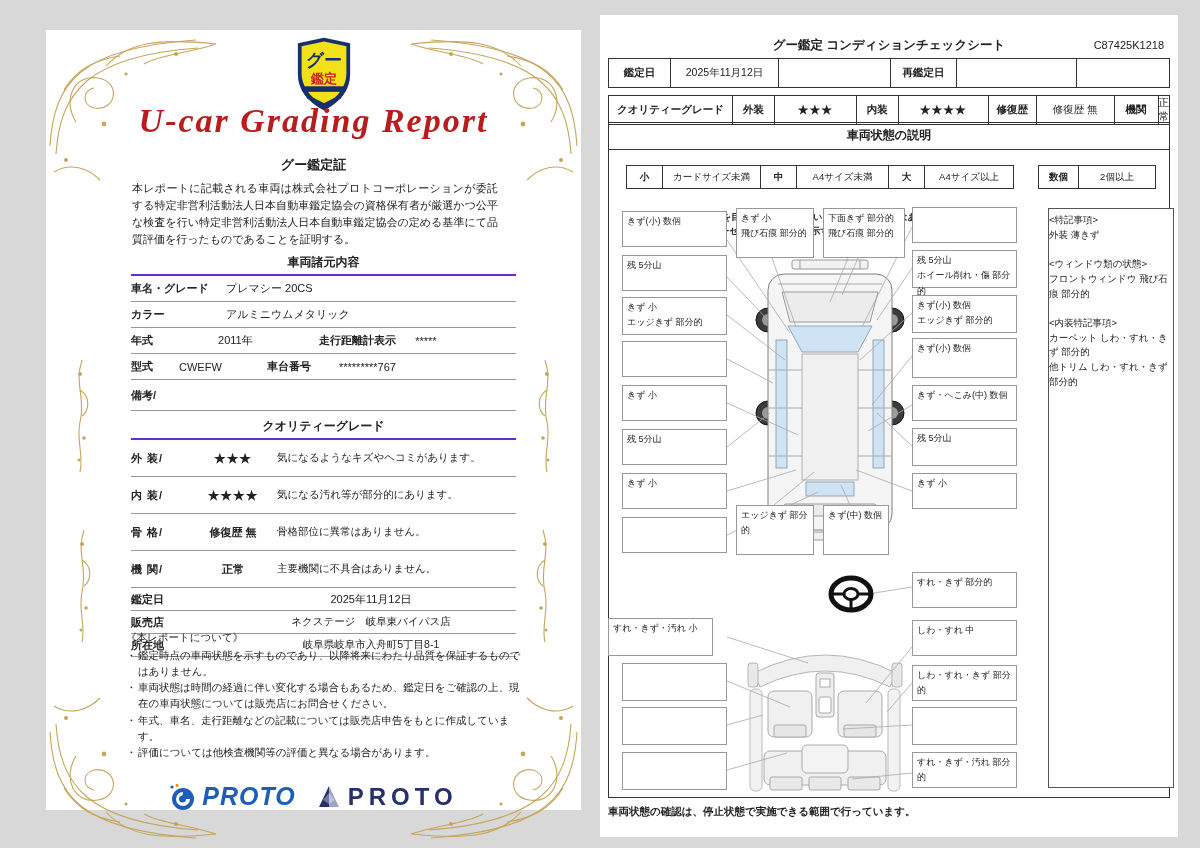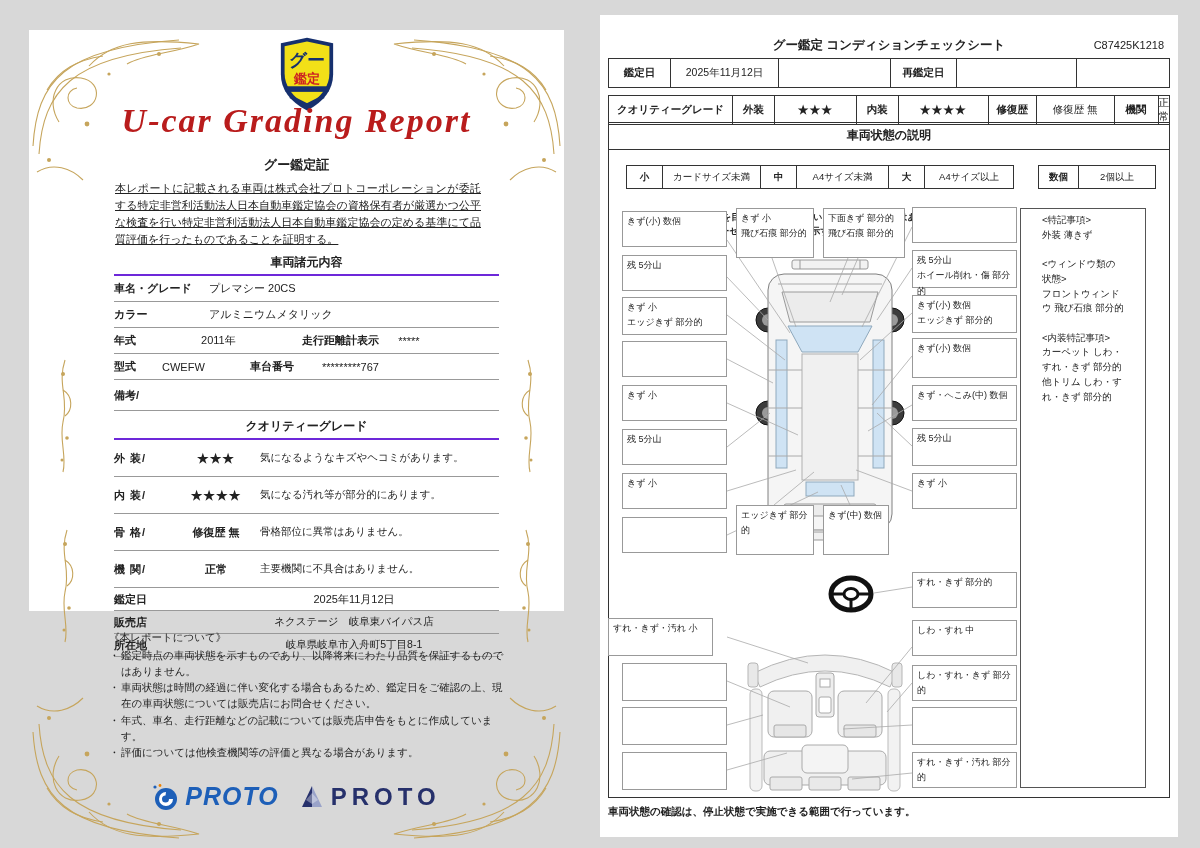--- a/index.html
+++ b/index.html
@@ -1,29 +1,29 @@
 <!DOCTYPE html>
 <html><head>
 <meta charset="utf-8">
 <style>
   html,body{margin:0;padding:0;}
   body{width:1200px;height:848px;background:#d8d8d8;position:relative;overflow:hidden;
        font-family:"Liberation Sans",sans-serif;color:#222;}
   .page{position:absolute;background:#fff;}
-  #left-page{left:29px;top:30px;width:535px;height:581px;}
+  #left-page{left:46px;top:30px;width:535px;height:780px;}
   #right-page{left:600px;top:15px;width:578px;height:822px;}
   .abs{position:absolute;}
   
   .ornament{position:absolute;left:0;top:0;pointer-events:none;}
   .ornament path{stroke:#c6a55c;fill:none;stroke-width:1.1;}
   .ornament circle{fill:#c6a55c;stroke:none;}
   #lp-title{left:0;top:72px;width:535px;text-align:center;font-family:Liberation Serif, serif;
             font-style:italic;font-weight:bold;font-size:34px;color:#b91c1c;letter-spacing:2px;}
   #lp-sub{left:0;top:126px;width:535px;text-align:center;font-size:13px;font-weight:bold;}
-  #lp-intro{left:86px;top:150px;width:366px;font-size:11px;line-height:1.55;text-align:justify;text-decoration:underline;}
+  #lp-intro{left:86px;top:150px;width:366px;font-size:11px;line-height:1.55;text-align:justify;}
   .sec-title{width:385px;text-align:center;font-weight:bold;font-size:12px;}
   .tbl{left:85px;width:385px;border-top:2px solid #6d28d9;}
   .srow{display:flex;align-items:center;height:25px;border-bottom:1px solid #999;font-size:11px;}
   .slabel{width:95px;font-weight:bold;}
   .sval{width:110px;}
   .slabel2{width:105px;font-weight:bold;}
   .grow{display:flex;align-items:center;height:36px;border-bottom:1px solid #999;font-size:11px;}
   .glabel{width:58px;font-weight:bold;letter-spacing:1px;}
   .ggrade{width:88px;text-align:center;font-weight:bold;}
   .gstar{font-size:13px;letter-spacing:1px;}
@@ -52,22 +52,22 @@
                display:flex;align-items:center;justify-content:center;font-size:12px;font-weight:bold;
                box-sizing:border-box;}
   .ltable{display:flex;border:1px solid #333;height:24px;box-sizing:border-box;position:absolute;background:#fff;}
   .lcell{border-right:1px solid #333;display:flex;align-items:center;justify-content:center;
          font-size:9.5px;box-sizing:border-box;height:100%;}
   .lcell:last-child{border-right:none;}
   .lcell.k{font-weight:bold;}
   .tire-note{left:22px;top:196px;font-size:9px;font-weight:bold;line-height:1.5;position:absolute;}
   .lb{position:absolute;border:1px solid #999;background:#fff;font-size:9px;line-height:1.7;
       padding:2px 4px;white-space:pre-line;box-sizing:border-box;z-index:3;}
-  #sidebar-box{left:420px;top:193px;width:126px;height:580px;border:1px solid #555;position:absolute;
-      font-size:9.5px;line-height:1.55;padding:4px 21px;white-space:pre-line;box-sizing:border-box;background:#fff;z-index:3;}
+  #sidebar-box{left:448px;top:193px;width:126px;height:580px;border:1px solid #555;position:absolute;
+      font-size:9.5px;line-height:1.55;padding:4px 0;white-space:pre-line;box-sizing:border-box;background:#fff;z-index:3;}
   #leader-lines{position:absolute;left:0;top:0;pointer-events:none;z-index:2;}
   #rp-footnote{left:8px;top:790px;font-size:10.5px;font-weight:bold;position:absolute;}
   .diagram-svg{position:absolute;z-index:1;}
 </style>
 </head>
 <body>
 
 <div class="page" id="left-page">
 
   <svg class="ornament" width="535" height="818" viewBox="0 0 535 818">

